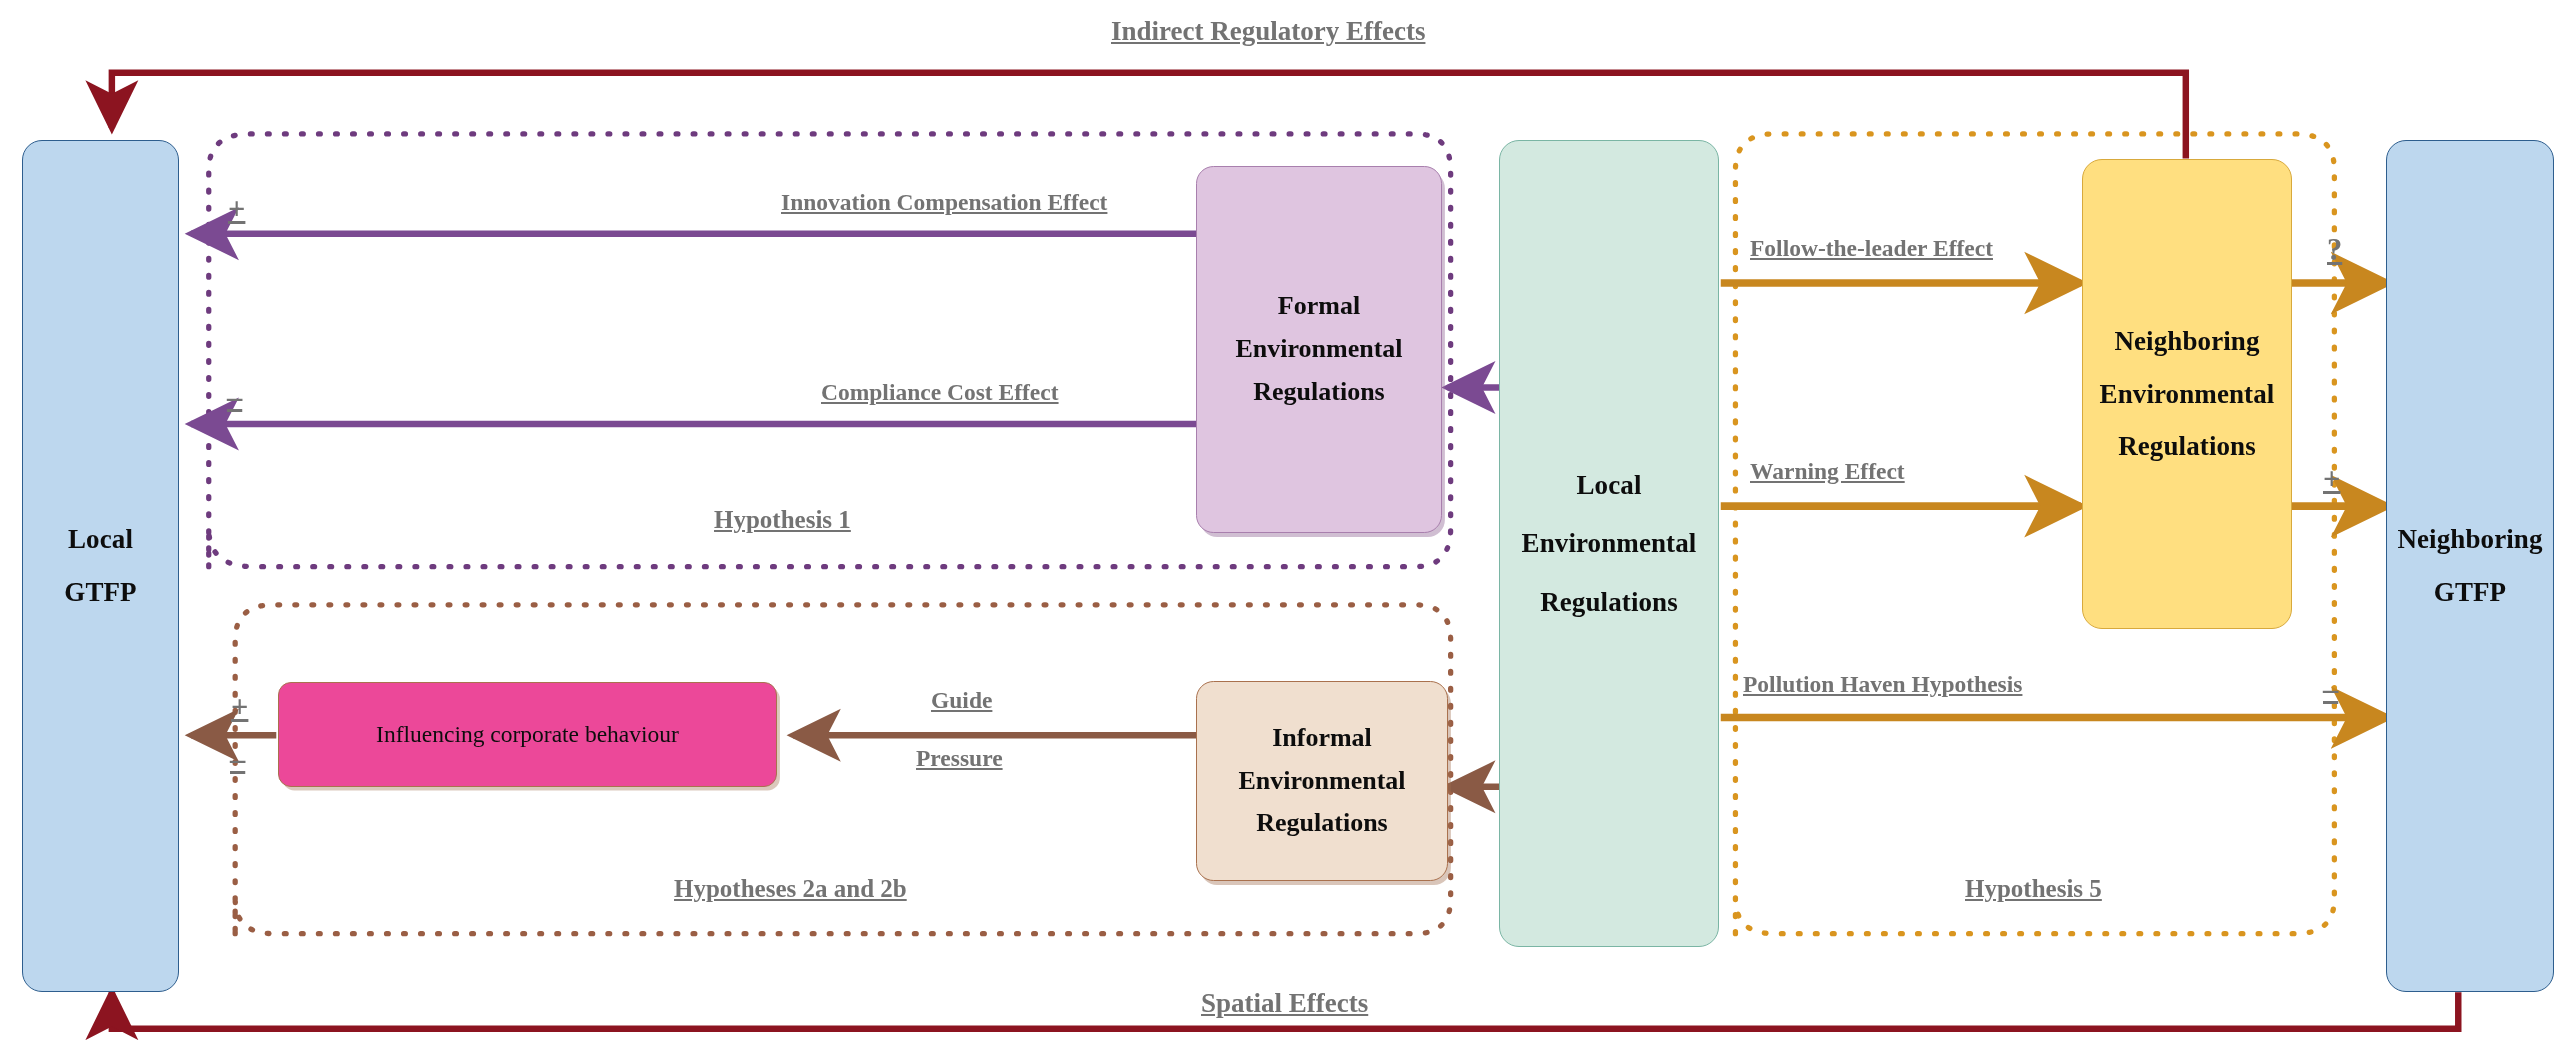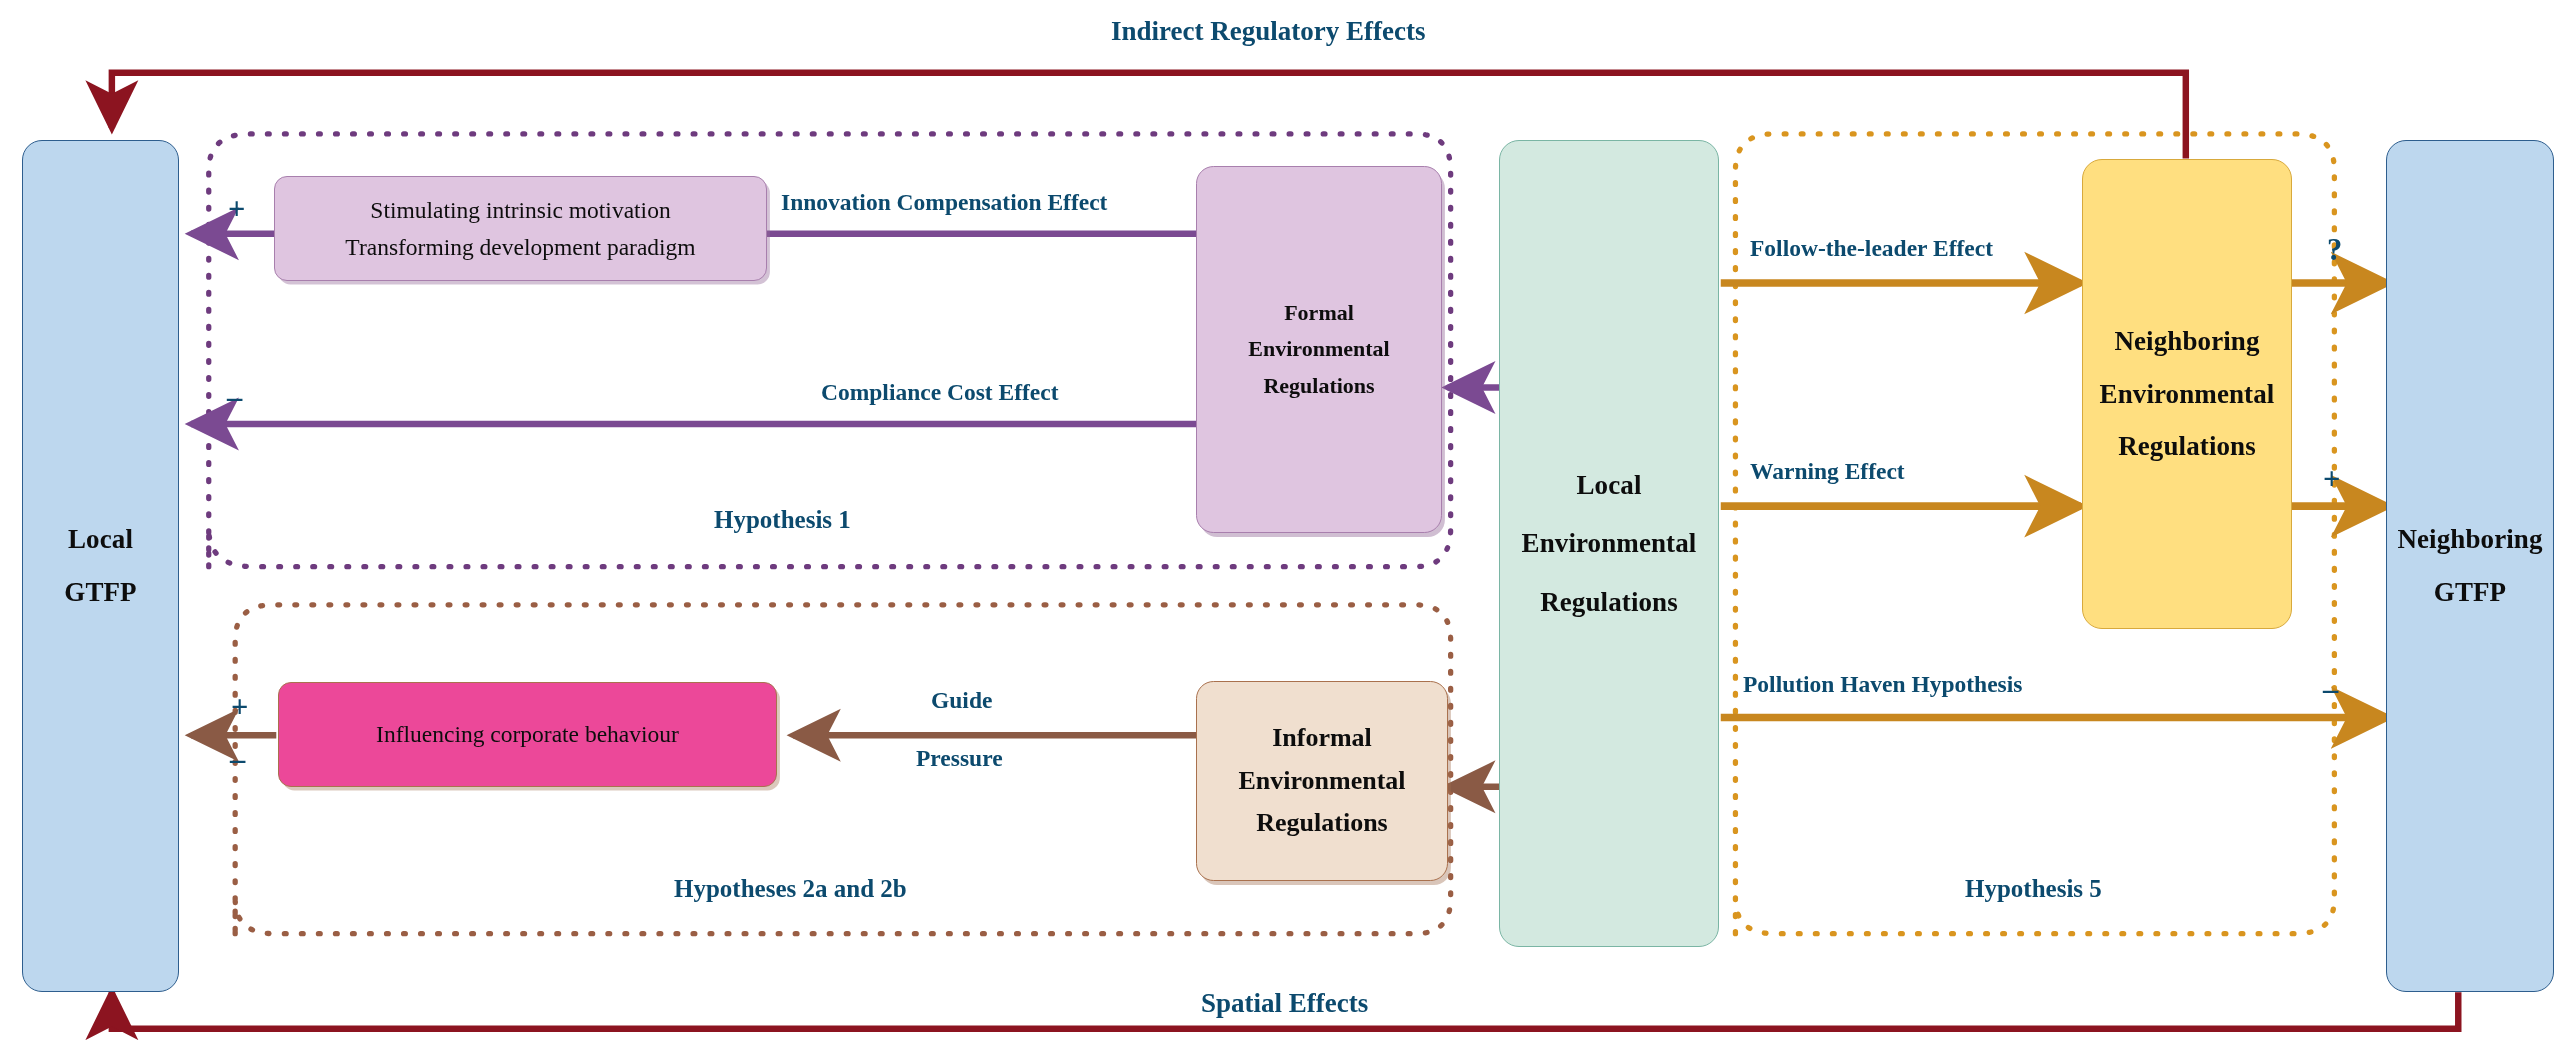--- a/index.html
+++ b/index.html
@@ -14,31 +14,31 @@
         text-align:center;color:#0d0d0d;}
   .node .txt{display:block;width:100%;}
 
   
   .pillar{border-radius:20px;font-weight:bold;letter-spacing:0.1px;}
   .gtfp{background:#bdd7ee;border:1.8px solid #2e5e8e;font-size:27px;line-height:1.95;}
   .center-reg{background:#d3e9e0;border:1.8px solid #7ab5a4;font-size:27px;line-height:2.15;}
   .neigh-reg{background:#ffdf80;border:1.8px solid #d8a93c;font-size:27px;line-height:1.95;}
 
   
-  .formal{background:#dfc5e0;border:1.8px solid #a87fad;border-radius:17.6px;font-weight:bold;font-size:22px;line-height:1.65;
+  .formal{background:#dfc5e0;border:1.8px solid #a87fad;border-radius:17.6px;font-weight:bold;font-size:26px;line-height:1.65;
           box-shadow:3.5px 4.7px 0 -0.6px rgba(150,110,155,.45);}
   .informal{background:#f0dfcf;border:1.8px solid #a9714e;border-radius:17.6px;font-weight:bold;font-size:26px;line-height:1.65;
           box-shadow:3.5px 4.7px 0 -0.6px rgba(160,110,80,.4);}
   .mech-purple{background:#dfc5e0;border:1.2px solid #a87fad;border-radius:13px;font-size:23.5px;line-height:1.55;
           box-shadow:3.5px 4.1px 0 -0.6px rgba(150,110,155,.42);}
   .mech-tan{background:#ec4899;border:1.2px solid #a9714e;border-radius:13px;font-size:23.5px;line-height:1.55;
           box-shadow:3.5px 4.1px 0 -0.6px rgba(160,110,80,.38);}
 
   
-  .label{position:absolute;color:#0c4a6e;white-space:nowrap;}
+  .label{position:absolute;color:#737373;white-space:nowrap;text-decoration:underline;}
   .title-big{font-size:27px;font-weight:bold;}
   .edge-lbl{font-size:23.5px;font-weight:bold;}
   .hyp-lbl{font-size:25px;font-weight:bold;}
   .sign{font-size:30.5px;font-weight:bold;line-height:1;}
   .qmark{font-size:30.5px;font-weight:bold;line-height:1;}
 </style>
 </head>
 <body>
 
 <div id="stage">
@@ -141,24 +141,20 @@
 Environmental
 Regulations</span>
   </div>
 
   <div class="node informal" style="left:1196px;top:681px;width:252px;height:200px;">
     <span class="txt" style="white-space:pre-line;">Informal
 Environmental
 Regulations</span>
   </div>
 
-  <div class="node mech-purple" style="left:274px;top:176px;width:493px;height:105px;">
-    <span class="txt" style="white-space:pre-line;">Stimulating intrinsic motivation
-Transforming development paradigm</span>
-  </div>
 
 
   <div class="node mech-tan" style="left:278px;top:682px;width:499px;height:105px;">
     <span class="txt" style="white-space:pre-line;">Influencing corporate behaviour</span>
   </div>
 
   <div class="label title-big" style="left:1111px;top:16.4px;">Indirect Regulatory Effects</div>
   <div class="label title-big" style="left:1201px;top:988px;">Spatial Effects</div>
 
   <div class="label edge-lbl" style="left:781px;top:189px;">Innovation Compensation Effect</div>

